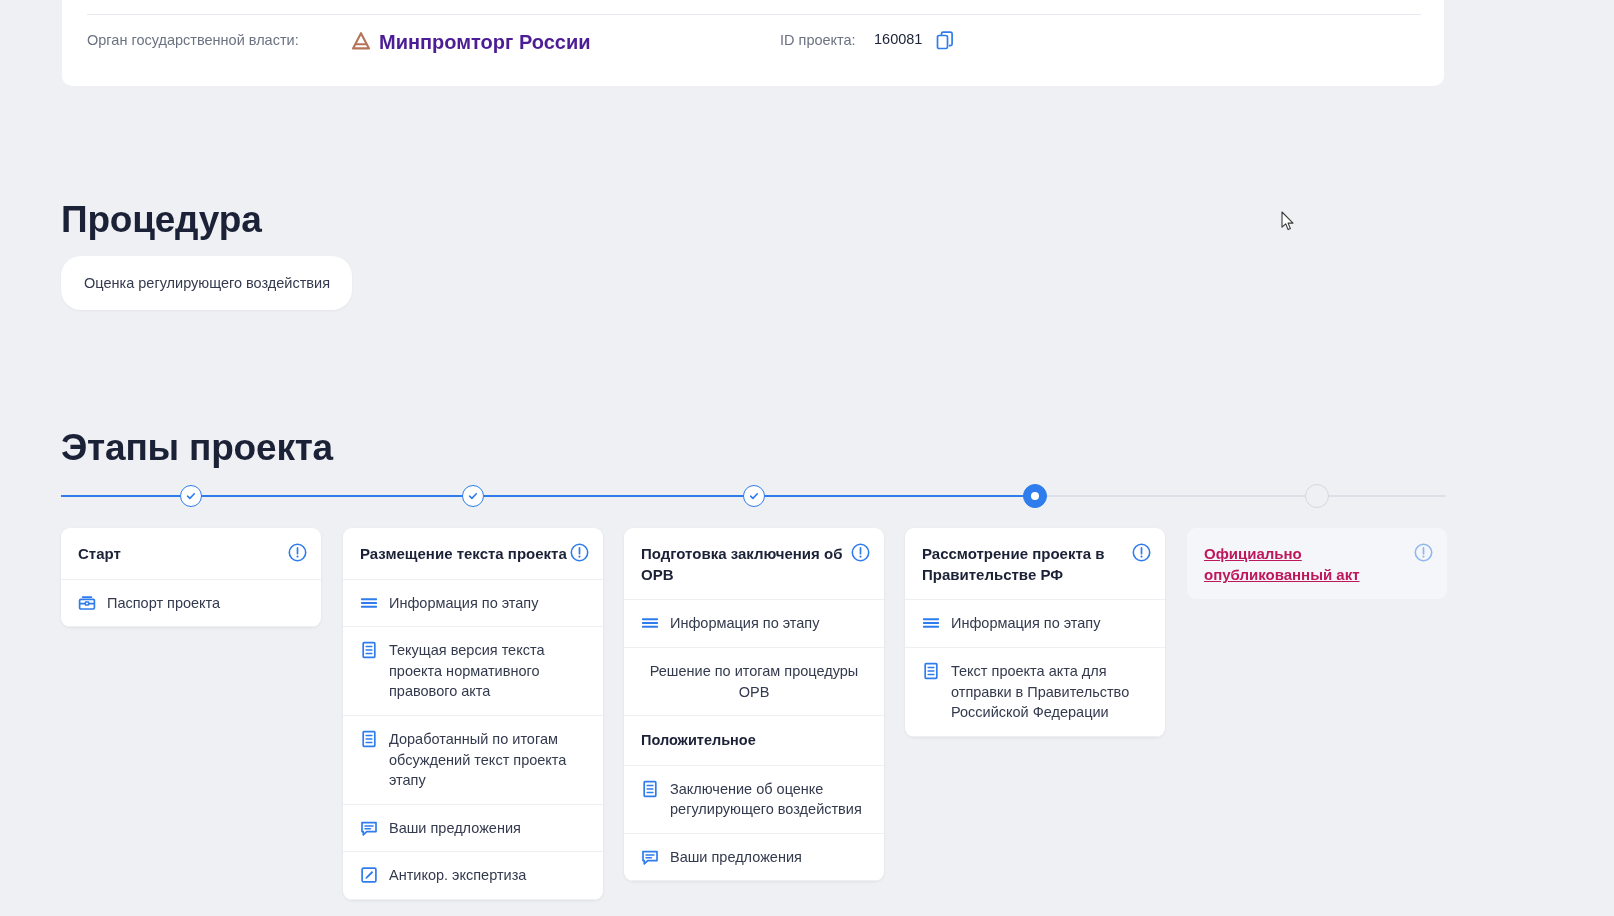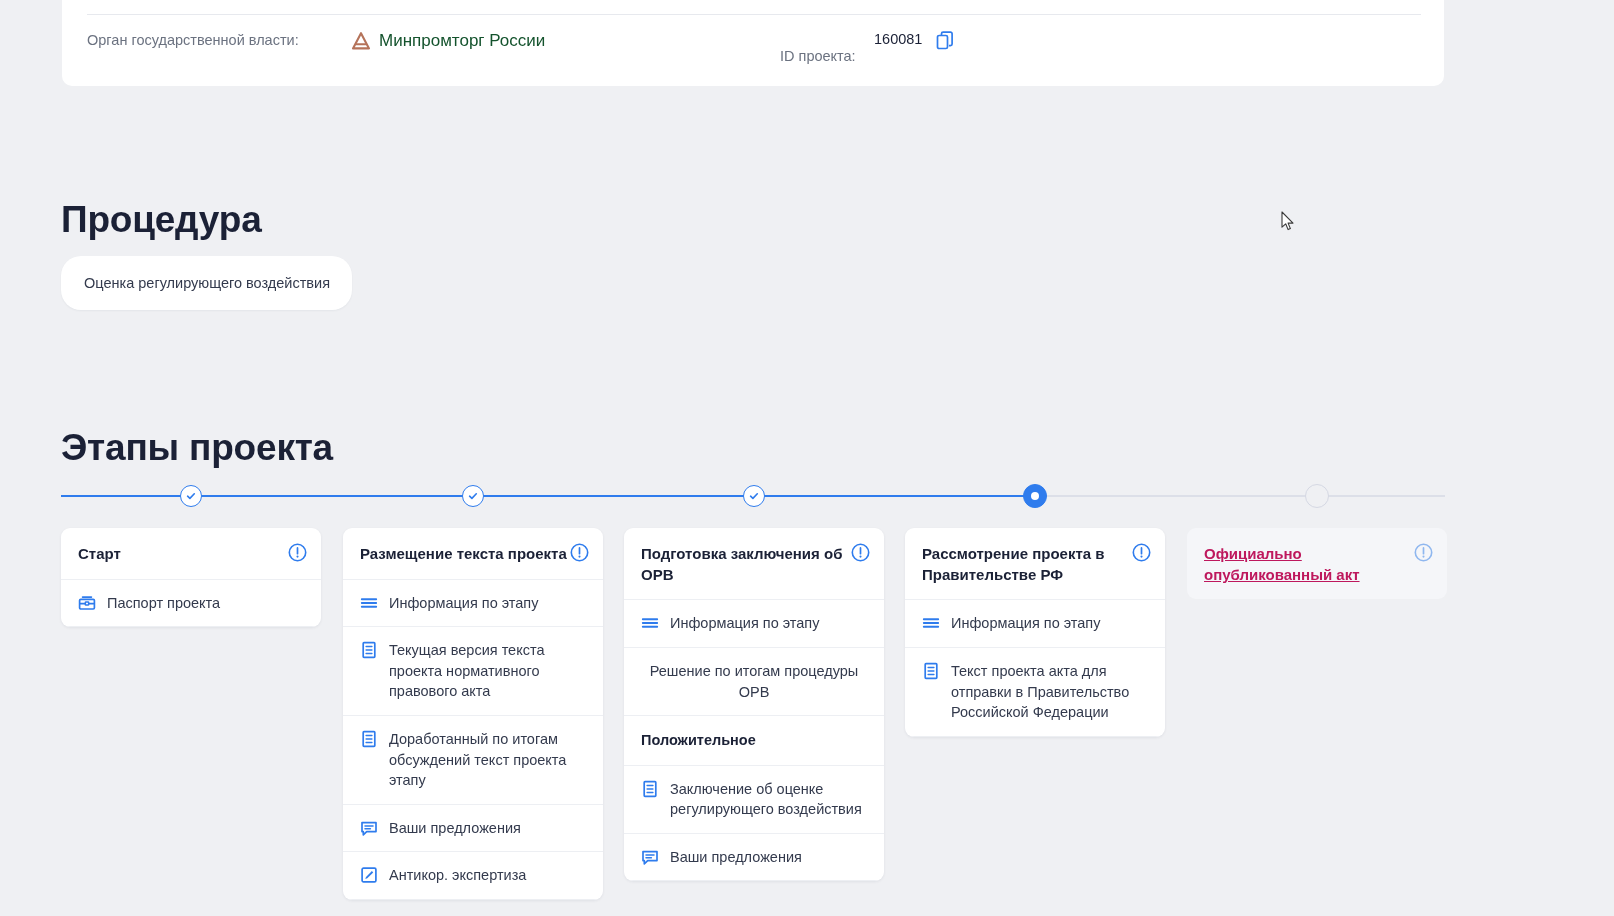--- a/index.html
+++ b/index.html
@@ -35,25 +35,26 @@
     position: absolute; left: 0; top: 4px;
     font-size: 14.5px; color: #6b7280;
     white-space: nowrap;
   }
   .ogv-logo {
     position: absolute; left: 263px; top: 2px;
     width: 22px; height: 22px;
   }
   .ogv-name {
     position: absolute; left: 292px; top: 3px;
-    font-size: 17px; color: #14532d;
+    font-size: 20px; color: #4c1d95;
     white-space: nowrap;
+    font-weight: bold;
   }
   .pid-label {
-    position: absolute; left: 693px; top: 20px;
+    position: absolute; left: 693px; top: 4px;
     font-size: 14.5px; color: #6b7280;
     white-space: nowrap;
   }
   .pid-value {
     position: absolute; left: 787px; top: 3px;
     font-size: 14.5px; color: #1b2136;
     font-weight: 500;
     white-space: nowrap;
   }
   .pid-copy {

